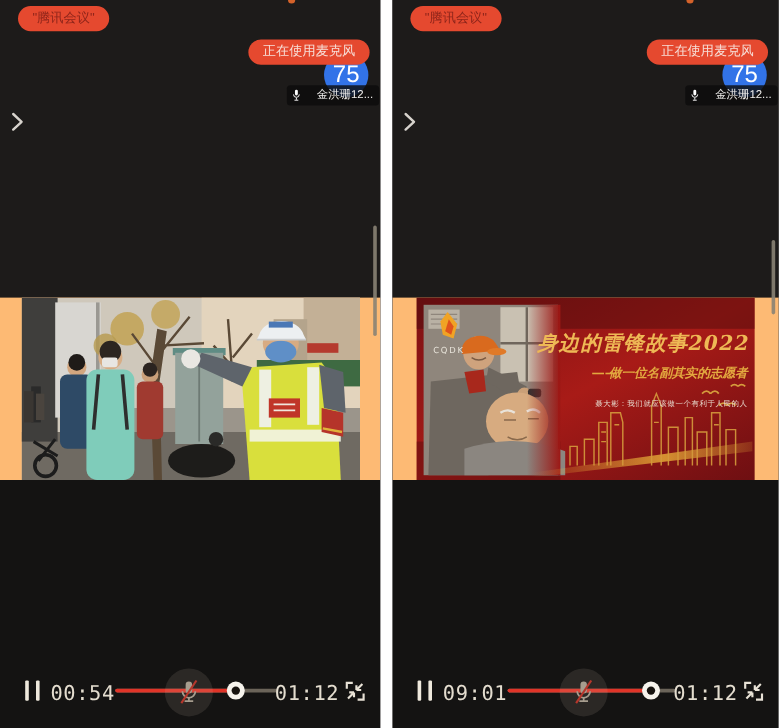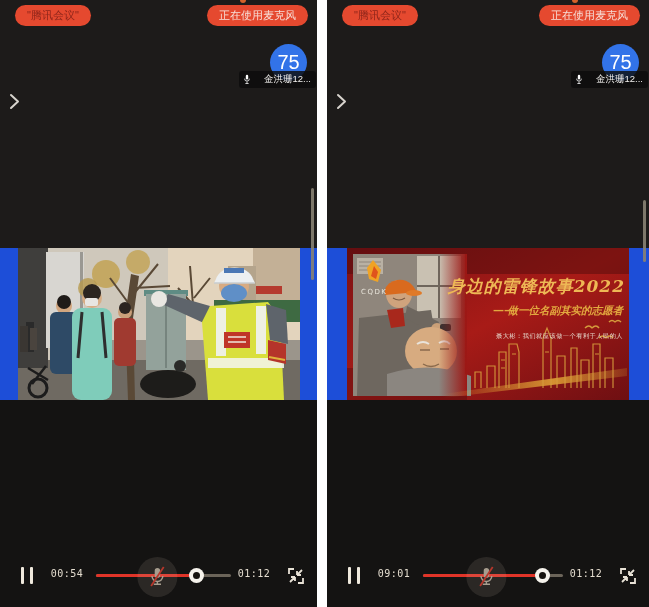--- a/index.html
+++ b/index.html
@@ -9,39 +9,39 @@
   .panel--a{width:317px;}
   .panel--b{width:322px;}
   .upper{position:absolute;top:0;left:0;right:0;height:248px;background:#1d1b1a;}
   .mic-dot{position:absolute;top:0;right:71px;width:6px;height:3px;background:#d4622a;
            border-radius:0 0 3px 3px;z-index:3;}
   .pill-row{position:absolute;top:5px;left:15px;right:9px;display:flex;
             justify-content:space-between;z-index:3;}
   .pill{background:#e5492f;border-radius:11px;height:21px;line-height:21px;
         padding:0 12px;font-size:11px;white-space:nowrap;}
   .pill--app{color:#8e251a;}
-  .pill--mic{color:#f7ded7;}
+  .pill--mic{color:#f7ded7;margin-top:28px;}
   .avatar{position:absolute;top:44px;right:10px;width:37px;height:37px;border-radius:50%;
           background:#3273e8;color:#fff;font-size:20px;display:flex;align-items:center;
           justify-content:center;z-index:2;}
   .tile-label{position:absolute;top:71px;right:1px;background:rgba(12,12,12,.82);
               border-radius:3px;padding:2px 5px 2px 4px;display:flex;align-items:center;
               gap:13px;font-size:9.5px;color:#f2f0ee;z-index:4;white-space:nowrap;}
   .chevron{position:absolute;left:8px;top:93px;z-index:2;}
-  .video-band{position:absolute;top:248px;left:0;right:0;height:152px;background:#1d4ed8;}
+  .video-band{position:absolute;top:248px;left:0;right:0;height:152px;background:#fdba74;}
   .video{position:absolute;left:50%;transform:translateX(-50%);top:0;width:282px;height:152px;}
   .video svg{display:block;}
   .scrollbar{position:absolute;right:3px;width:3px;background:#8a8374;border-radius:2px;
              opacity:.9;z-index:5;}
   .panel--a .scrollbar{top:188px;height:92px;}
   .panel--b .scrollbar{top:200px;height:62px;}
   .controls{position:absolute;left:0;right:0;bottom:8px;height:46px;z-index:6;}
   .pause{position:absolute;left:21px;top:14px;display:flex;gap:6px;cursor:pointer;}
   .pause span{display:block;width:3px;height:17px;background:#efe9dd;border-radius:1px;}
-  .time{position:absolute;top:15px;width:50px;text-align:center;font-size:10px;
+  .time{position:absolute;top:15px;width:50px;text-align:center;font-size:17px;
         color:#e4ddcf;font-family:"DejaVu Sans Mono",monospace;letter-spacing:.5px;}
   .t-cur{left:42px;}
   .t-dur{right:38px;}
   .track{position:absolute;left:96px;right:86px;top:21px;height:3px;background:#6b6459;
          border-radius:2px;}
   .fill{height:100%;background:#e03428;border-radius:2px;}
   .panel--a .fill{width:74%;}
   .panel--b .fill{width:85%;}
   .thumb{position:absolute;top:-6px;width:15px;height:15px;border-radius:50%;
          background:#f6f3ec;}

